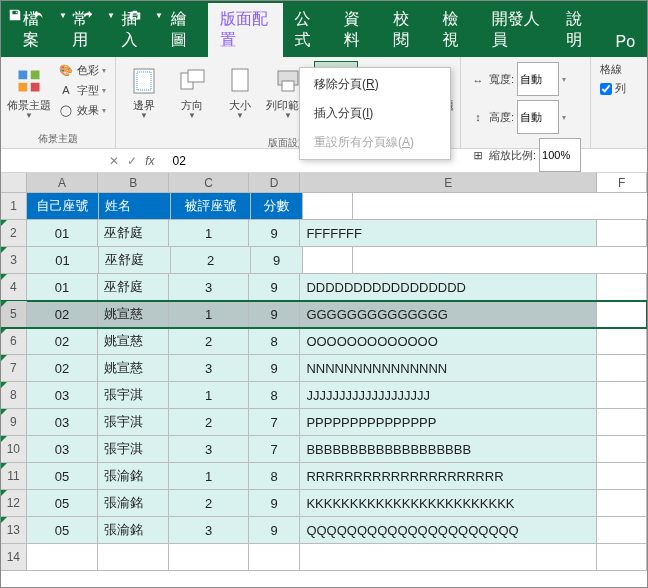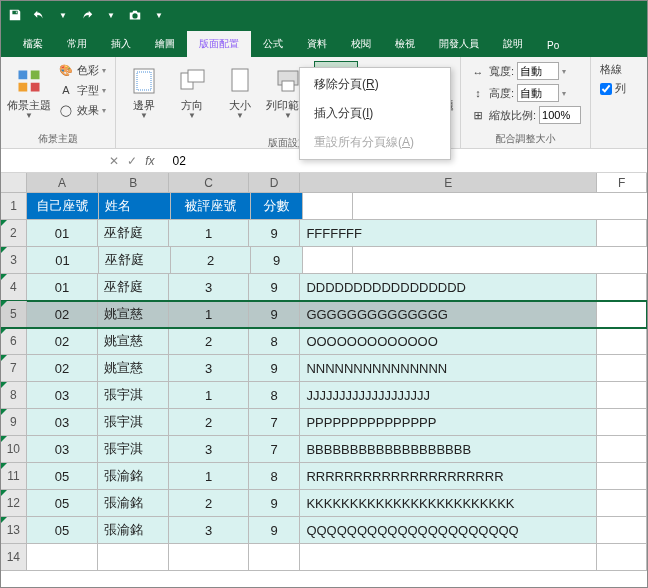--- a/index.html
+++ b/index.html
@@ -3,39 +3,39 @@
 <meta charset="utf-8">
 <style>
 * { margin: 0; padding: 0; box-sizing: border-box; font-family: "Microsoft JhengHei", "Segoe UI", sans-serif; }
 body { background: #fff; width: 648px; height: 588px; overflow: hidden; position: relative; border: 1px solid #888; }
 
 .titlebar { height: 28px; background: #0f6b3b; display: flex; align-items: center; padding: 0 6px; gap: 8px; }
 .titlebar .qat-btn { width: 16px; height: 16px; display: flex; align-items: center; justify-content: center; color: #fff; font-size: 12px; }
 .titlebar svg { fill: #fff; }
 
 .ribbon-tabs { height: 28px; background: #0f6b3b; display: flex; align-items: flex-end; padding-left: 10px; }
-.ribbon-tab { color: #fff; font-size: 10px; padding: 6px 12px; cursor: pointer; }
+.ribbon-tab { color: #fff; font-size: 16px; padding: 6px 12px; cursor: pointer; }
 .ribbon-tab.active { background: #f3f3f3; color: #8b5cf6; }
 
 .ribbon { height: 92px; background: #f3f3f3; border-bottom: 1px solid #d4d4d4; display: flex; position: relative; }
 .ribbon-group { border-right: 1px solid #d4d4d4; padding: 4px 6px 2px 6px; display: flex; flex-direction: column; justify-content: space-between; position: relative; }
 .group-label { font-size: 10px; color: #666; text-align: center; padding-top: 2px; }
 .group-content { display: flex; gap: 4px; align-items: flex-start; flex: 1; }
 
 .big-btn { display: flex; flex-direction: column; align-items: center; width: 44px; padding-top: 4px; cursor: pointer; }
 .big-btn .icon-large { width: 32px; height: 32px; display: flex; align-items: center; justify-content: center; }
 .big-btn .lbl { font-size: 11px; color: #444; text-align: center; line-height: 12px; margin-top: 2px; }
 .big-btn .caret { font-size: 8px; color: #666; }
 .big-btn.active { background: #c8e0d0; border: 1px solid #0f6b3b; }
 
 .small-rows { display: flex; flex-direction: column; gap: 2px; }
 .small-row { display: flex; align-items: center; gap: 3px; font-size: 11px; color: #444; padding: 1px 3px; cursor: pointer; }
 .small-row .icon-sm { width: 16px; height: 16px; display: flex; align-items: center; justify-content: center; }
 .small-row .caret { font-size: 8px; color: #888; }
-.small-row input[type=text] { width: 42px; height: 14px; font-size: 11px; border: 1px solid #aaa; padding: 8px 2px; }
+.small-row input[type=text] { width: 42px; height: 14px; font-size: 11px; border: 1px solid #aaa; padding: 16px 2px; }
 .small-row input[type=checkbox] { width: 12px; height: 12px; }
 
 .dropdown-menu { position: absolute; top: 66px; left: 298px; width: 152px; background: #fff; border: 1px solid #c4c4c4; box-shadow: 2px 2px 6px rgba(0,0,0,0.2); z-index: 100; padding: 2px; }
 .dropdown-item { padding: 6px 12px; font-size: 12px; color: #333; cursor: pointer; }
 .dropdown-item.disabled { color: #aaa; cursor: default; }
 .dropdown-item .key { text-decoration: underline; }
 
 .namebox-row { height: 24px; border-bottom: 1px solid #d4d4d4; display: flex; align-items: center; background: #fff; }
 .namebox { width: 98px; height: 22px; border-right: 1px solid #d4d4d4; font-size: 12px; padding: 0 6px; display: flex; align-items: center; justify-content: space-between; margin-top: 44px; }
 .fx-btns { display: flex; gap: 8px; padding: 0 10px; color: #666; font-size: 12px; }

